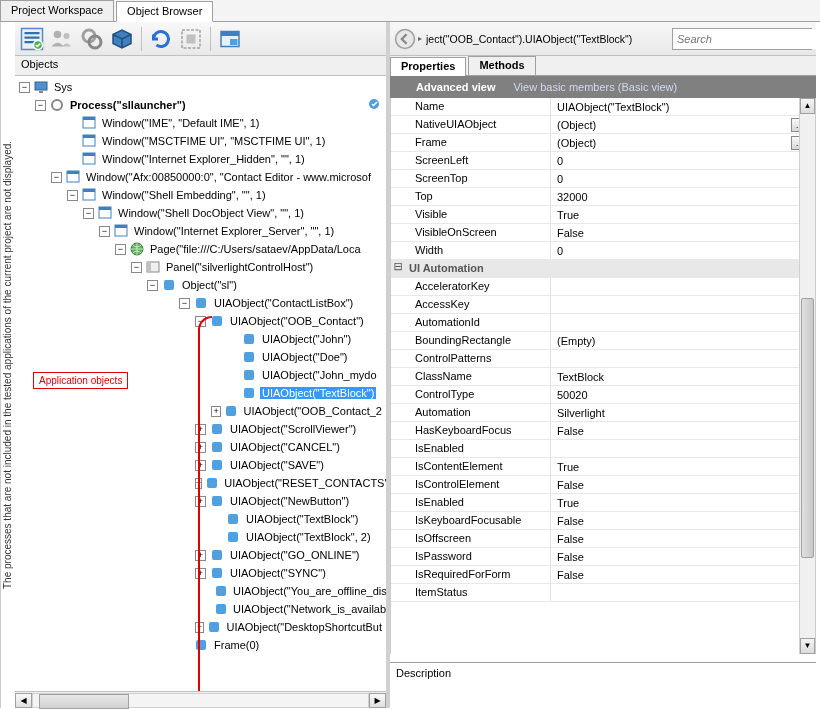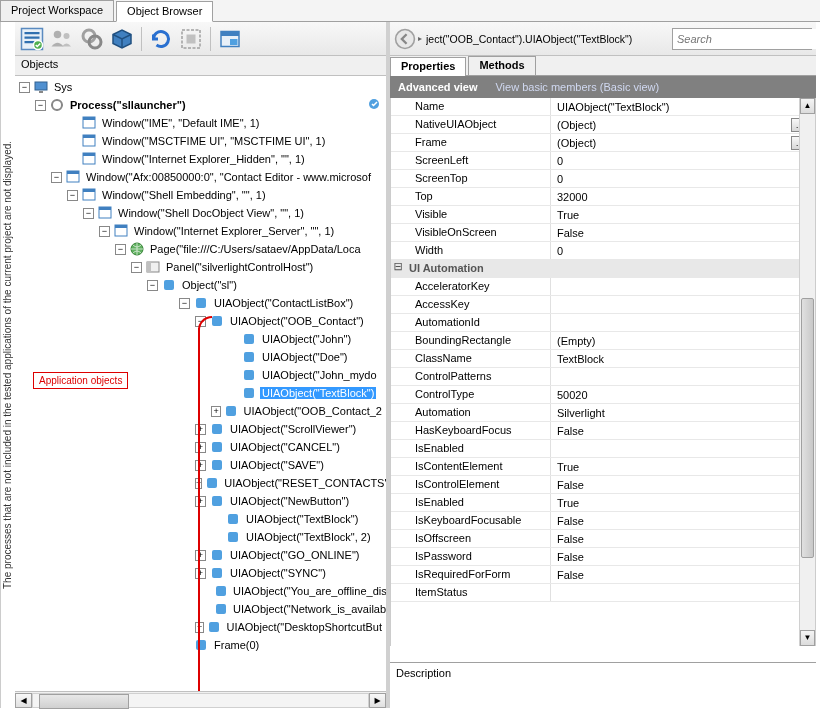--- a/index.html
+++ b/index.html
@@ -44,33 +44,33 @@
 .crumb-bar { height: 34px; background: linear-gradient(#f8f8f8,#e8e8e8); border-bottom: 1px solid #c0c0c0; display: flex; align-items: center; padding: 0 4px; gap: 4px; }
 .crumb-nav { display: flex; align-items: center; gap: 2px; }
 .crumb-text { font-size: 10.5px; max-width: 230px; overflow: hidden; white-space: nowrap; }
 .search-box { display: flex; border: 1px solid #a0a0a0; background: #fff; height: 22px; margin-left: auto; width: 140px; }
 .search-box input { border: none; flex: 1; padding: 0 4px; font-style: italic; color: #888; outline: none; }
 
 .prop-tabs { display: flex; height: 20px; border-bottom: 1px solid #a0a0a0; background: #f0f0f0; font-weight: bold; }
 .ptab { padding: 2px 10px; border: 1px solid #a0a0a0; border-bottom: none; margin-right: 2px; cursor: pointer; }
 .ptab.active { background: #fff; position: relative; top: 1px; }
 
-.advanced-header { height: 22px; background: #808080; color: #fff; display: flex; align-items: center; padding: 0 8px; font-weight: bold; font-size: 11px; gap: 18px; }
+.advanced-header { height: 22px; background: #808080; color: #fff; display: flex; align-items: center; padding: 0 26px; font-weight: bold; font-size: 11px; gap: 18px; }
 .advanced-header a { color: #d0d8f0; font-weight: normal; cursor: pointer; text-align: center; }
 
 .prop-grid { flex: 1; overflow: auto; background: #fff; border-left: 1px solid #ccc; border-right: 1px solid #ccc; position: relative; }
 .prop-row { display: flex; height: 18px; border-bottom: 1px solid #e8e8e8; }
 .prop-row.group { background: #e8e8e8; font-weight: bold; color: #555; }
 .prop-row.group .pexp { font-weight: normal; width: 14px; text-align: center; }
 .pname { width: 160px; padding: 2px 4px 2px 24px; border-right: 1px solid #e0e0e0; overflow: hidden; white-space: nowrap; }
 .pval { flex: 1; padding: 2px 6px; display: flex; align-items: center; }
 .pval .dots { margin-left: auto; width: 18px; height: 14px; border: 1px solid #888; background: linear-gradient(#f8f8f8,#d8d8d8); font-size: 9px; text-align: center; line-height: 12px; cursor: pointer; }
 .prop-row.group .pname { padding-left: 4px; border-right: none; }
 
-.desc-panel { height: 46px; border-top: 1px solid #a0a0a0; padding: 4px 6px; color: #000; margin-top: 16px; }
+.desc-panel { height: 46px; border-top: 1px solid #a0a0a0; padding: 4px 6px; color: #000; margin-top: 8px; }
 .desc-panel .dtitle { font-weight: normal; margin-bottom: 2px; }
 
 .vscroll { position: absolute; right: 0; top: 0; width: 16px; height: 100%; background: #f0f0f0; border-left: 1px solid #d0d0d0; }
 .vscroll .vthumb { position: absolute; left: 1px; right: 1px; background: linear-gradient(90deg,#e0e0e0,#c8c8c8); border: 1px solid #a0a0a0; border-radius: 2px; }
 .vscroll .varrow { position: absolute; left: 0; right: 0; height: 16px; background: linear-gradient(#f4f4f4,#dcdcdc); border: 1px solid #a0a0a0; font-size: 8px; text-align: center; line-height: 14px; }
 </style>
 </head>
 <body>
 
 <div class="tabs">
@@ -561,29 +561,29 @@
             <span></span>
           </div>
         </div>
         <div class="prop-row">
           <div class="pname">BoundingRectangle</div>
           <div class="pval">
             <span>(Empty)</span>
           </div>
         </div>
         <div class="prop-row">
+          <div class="pname">ControlPatterns</div>
+          <div class="pval">
+            <span></span>
+          </div>
+        </div>
+        <div class="prop-row">
           <div class="pname">ClassName</div>
           <div class="pval">
             <span>TextBlock</span>
-          </div>
-        </div>
-        <div class="prop-row">
-          <div class="pname">ControlPatterns</div>
-          <div class="pval">
-            <span></span>
           </div>
         </div>
         <div class="prop-row">
           <div class="pname">ControlType</div>
           <div class="pval">
             <span>50020</span>
           </div>
         </div>
         <div class="prop-row">
           <div class="pname">Automation</div>

